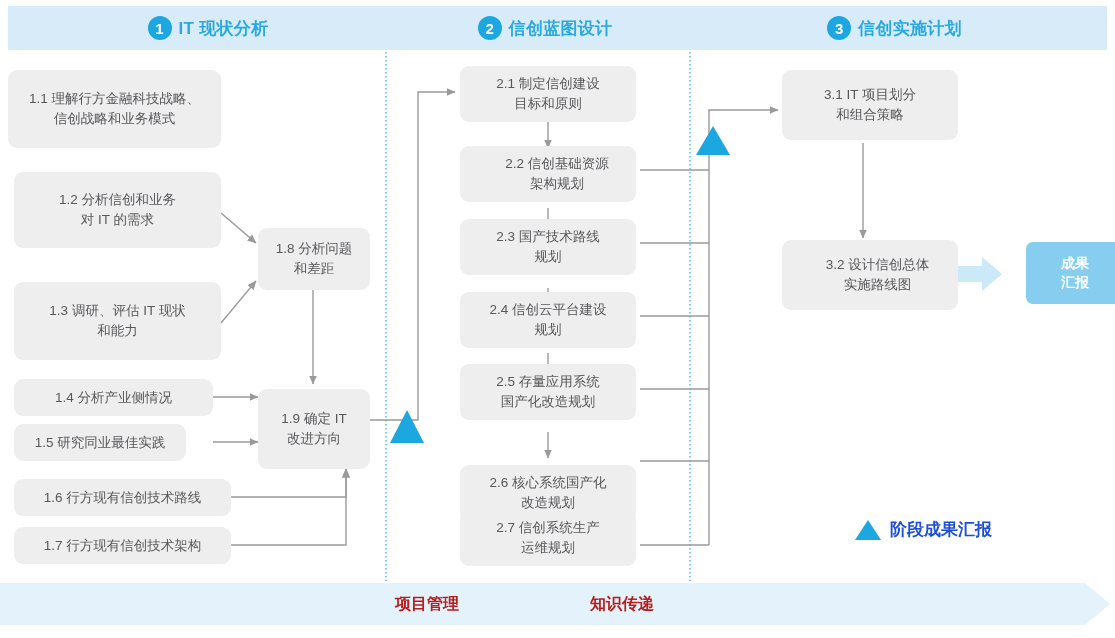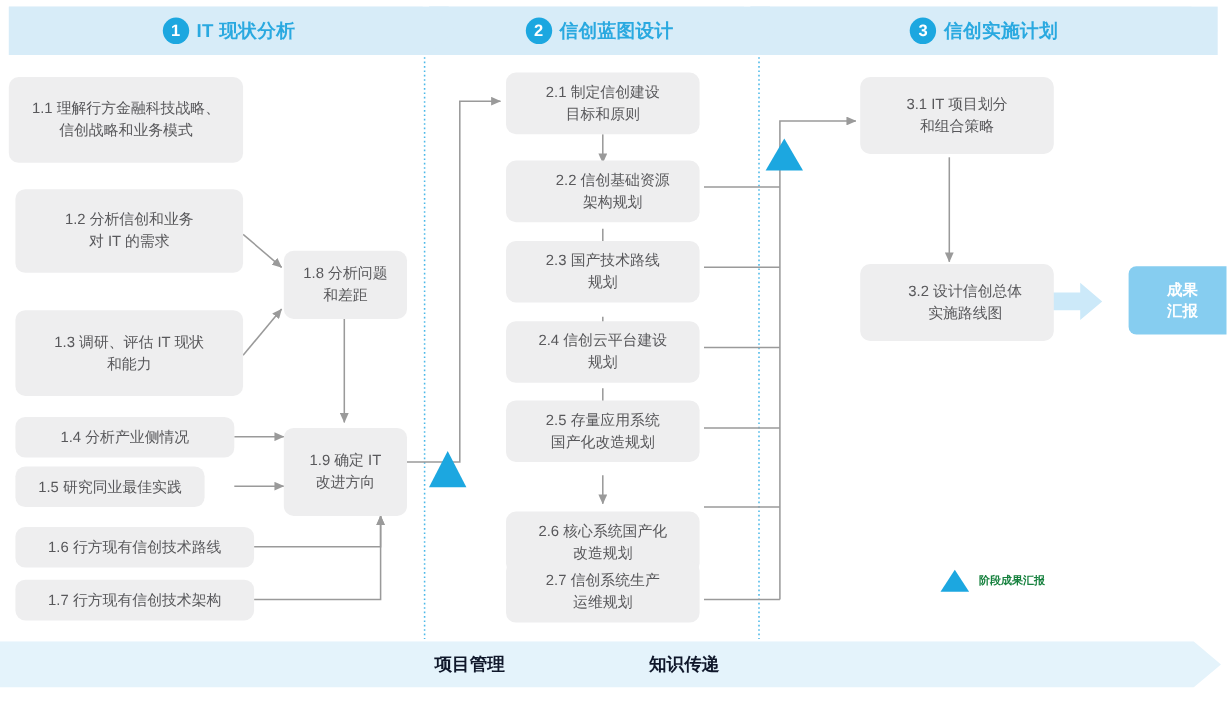--- a/index.html
+++ b/index.html
@@ -25,25 +25,25 @@
       box-sizing:border-box;}
 
   
   .chip{position:absolute;background:#86cdf0;border-radius:7px;color:#ffffff;
       font-size:14px;font-weight:bold;line-height:1.35;text-align:center;
       display:flex;align-items:center;justify-content:center;margin-left:24px;}
 
   
   .band{position:absolute;left:0;top:583px;width:1115px;height:42px;}
   .band .bandtxt{position:absolute;top:0;height:42px;display:flex;align-items:center;
-      color:#0f172a;font-size:16px;font-weight:bold;white-space:nowrap;}
+      color:#b91c1c;font-size:16px;font-weight:bold;white-space:nowrap;}
 
   
   .legend{position:absolute;left:855px;top:518px;display:flex;align-items:center;gap:9px;}
-  .legend .ltxt{color:#15803d;font-size:10px;font-weight:bold;white-space:nowrap;}
+  .legend .ltxt{color:#1d4ed8;font-size:17px;font-weight:bold;white-space:nowrap;}
   .tri-legend{width:0;height:0;border-left:13px solid transparent;
       border-right:13px solid transparent;border-bottom:20px solid #1ca7e0;}
 
   svg.lines{position:absolute;left:0;top:0;width:1115px;height:638px;pointer-events:none;}
 </style>
 </head>
 <body>
 
 <div id="canvas">
 

